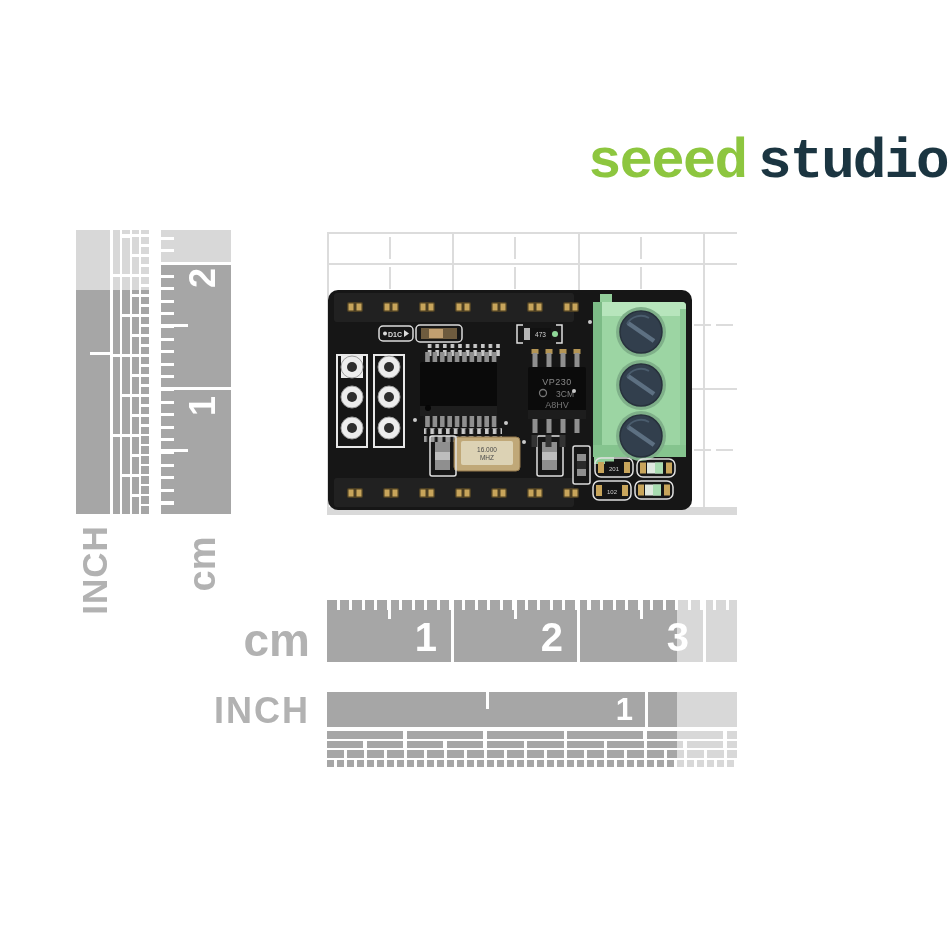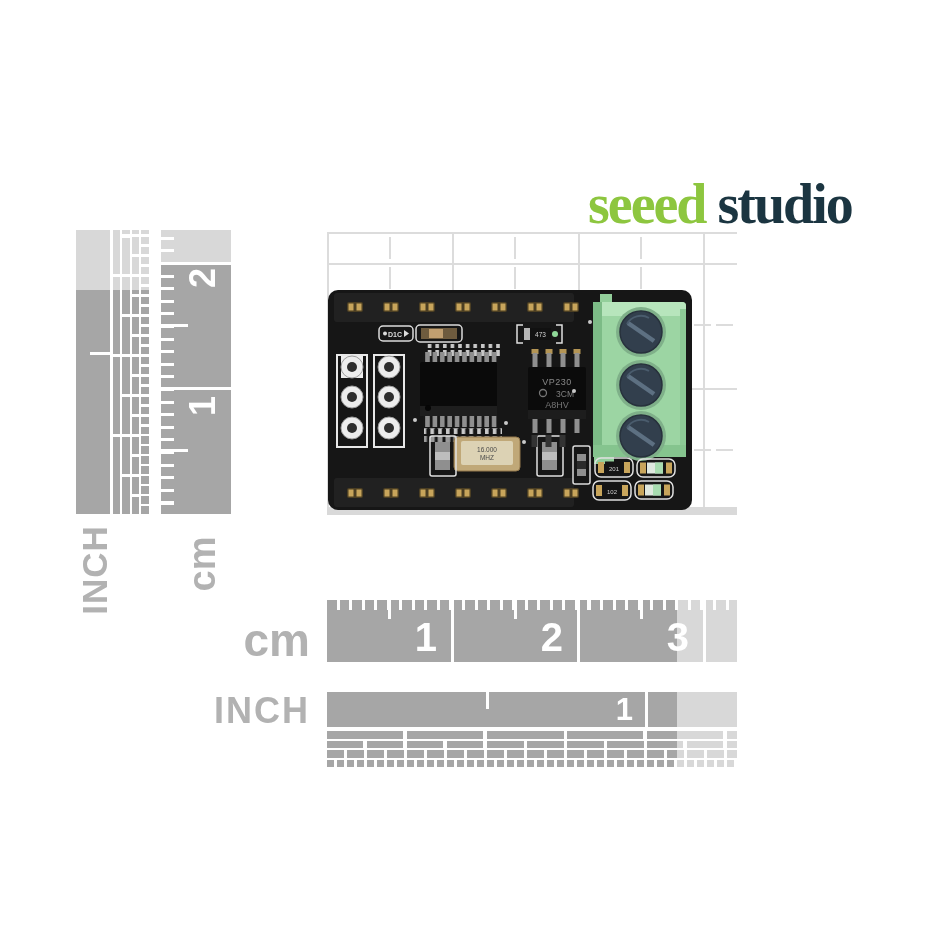--- a/index.html
+++ b/index.html
@@ -1,22 +1,22 @@
 <!DOCTYPE html>
 <html><head>
 <meta charset="utf-8">
 <style>
   html,body{margin:0;padding:0;background:#ffffff;}
   .canvas{position:relative;width:950px;height:950px;background:#fff;overflow:hidden;
           font-family:"Liberation Sans",sans-serif;}
   .abs{position:absolute;}
   
   .logo{position:absolute;left:588px;top:130px;width:320px;height:62px;
-        font-family:Liberation Serif, serif;font-weight:bold;font-size:56px;
-        letter-spacing:-2px;white-space:nowrap;margin-top:42px;}
+        font-family:Liberation Mono, monospace;font-weight:bold;font-size:56px;
+        letter-spacing:-2px;white-space:nowrap;}
   .logo .seeed{color:#8dc63f;}
   .logo .studio{color:#1b3541;margin-left:12px;}
   
   .gline{position:absolute;background:#dcdcdc;}
   .gbar{position:absolute;background:#d9d9d9;}
   
   .rlabel{position:absolute;color:#b2b2b2;font-weight:bold;}
   .rot{transform:rotate(-90deg);display:flex;align-items:center;justify-content:center;}
   .rnum{position:absolute;color:#ffffff;font-weight:bold;text-align:right;}
   .rnum-rot{position:absolute;color:#ffffff;font-weight:bold;

